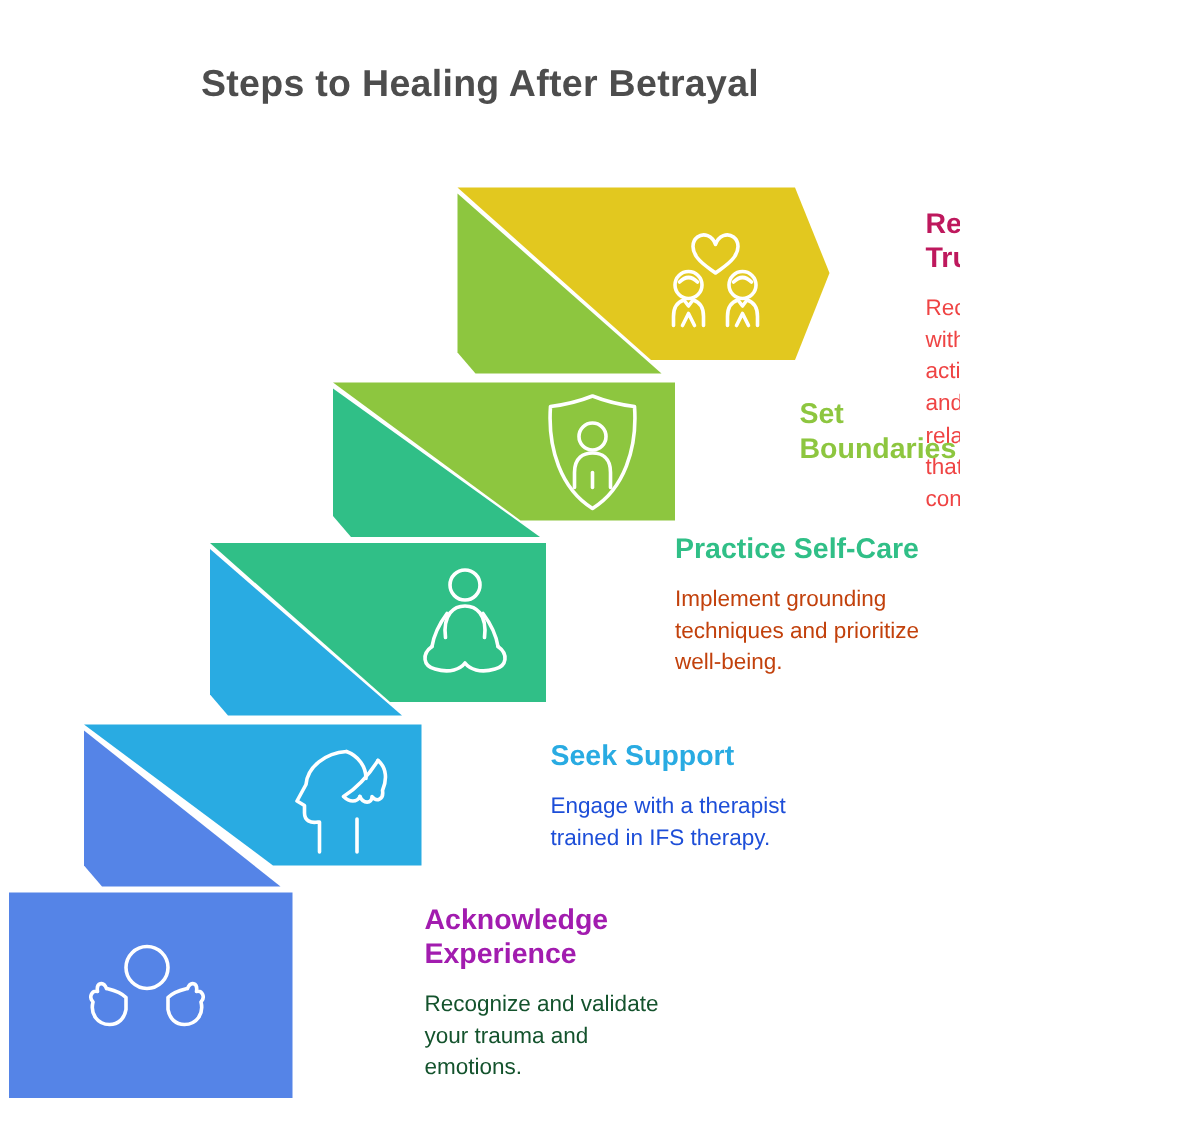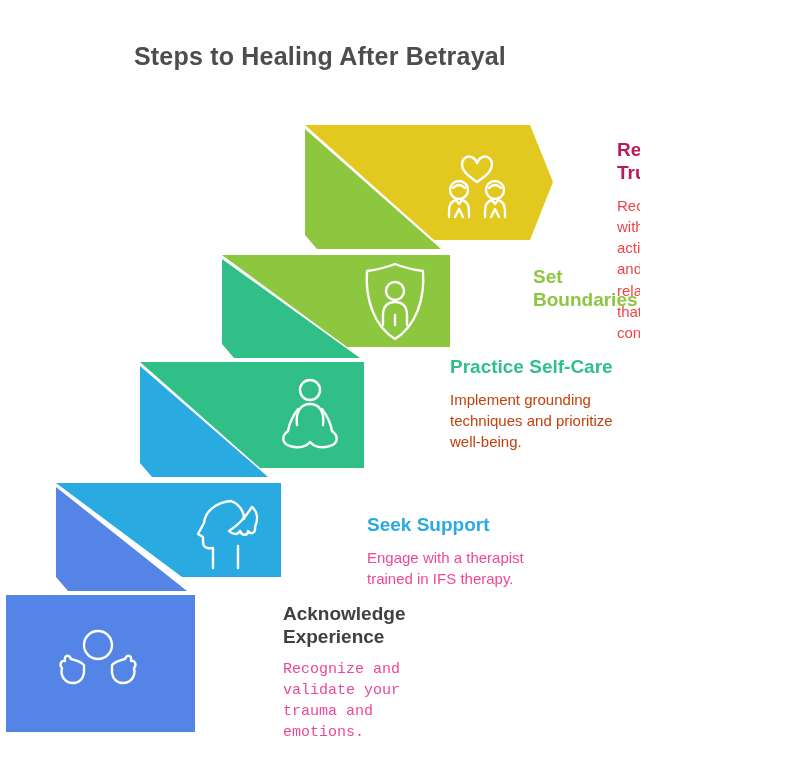--- a/index.html
+++ b/index.html
@@ -12,21 +12,21 @@
     text-align:center;font-size:25px;font-weight:700;letter-spacing:.2px;
   }
   .stairs{position:absolute;left:0;top:0;}
   .icon{fill:none;stroke:#ffffff;stroke-width:2.4;stroke-linecap:round;stroke-linejoin:round;}
   .step-text{position:absolute;}
   .step-text h2{margin:0 0 10px 0;font-size:19px;font-weight:700;line-height:1.2;}
   .step-text p{margin:0;font-size:15px;line-height:1.42;}
   .pos-1{left:283px;top:603px;}
   .pos-1 h2{max-width:160px;}
   .pos-1 p{max-width:162px;}
-  .pos-2{left:367px;top:514px;}
+  .pos-2{left:367px;top:494px;}
   .pos-2 p{max-width:176px;}
   .pos-3{left:450px;top:356px;}
   .pos-3 p{max-width:178px;}
   .pos-4{left:533px;top:266px;}
   .pos-4 p{max-width:188px;}
   .pos-5{left:617px;top:139px;}
   .pos-5 p{max-width:180px;}
 </style>
 </head>
 <body>
@@ -102,21 +102,21 @@
     <h2 style="color: rgb(141, 198, 63);">Set Boundaries</h2>
   </div>
 
   <div class="step-text pos-3">
     <h2 style="color: rgb(48, 191, 135);">Practice Self-Care</h2>
     <p style="color: #c2410c;">Implement grounding techniques and prioritize well-being.</p>
   </div>
 
   <div class="step-text pos-2">
     <h2 style="color: rgb(41, 171, 226);">Seek Support</h2>
-    <p style="color: #ec4899;">Engage with a therapist trained in IFS therapy.</p>
+    <p style="color: #1d4ed8;">Engage with a therapist trained in IFS therapy.</p>
   </div>
 
   <div class="step-text pos-1">
-    <h2 style="color: #404040;">Acknowledge Experience</h2>
-    <p style="color: #ec4899; font-family: Liberation Mono, monospace;">Recognize and validate your trauma and emotions.</p>
+    <h2 style="color: #a21caf;">Acknowledge Experience</h2>
+    <p style="color: #14532d;">Recognize and validate your trauma and emotions.</p>
   </div>
 
 </div>
 
 </body></html>

